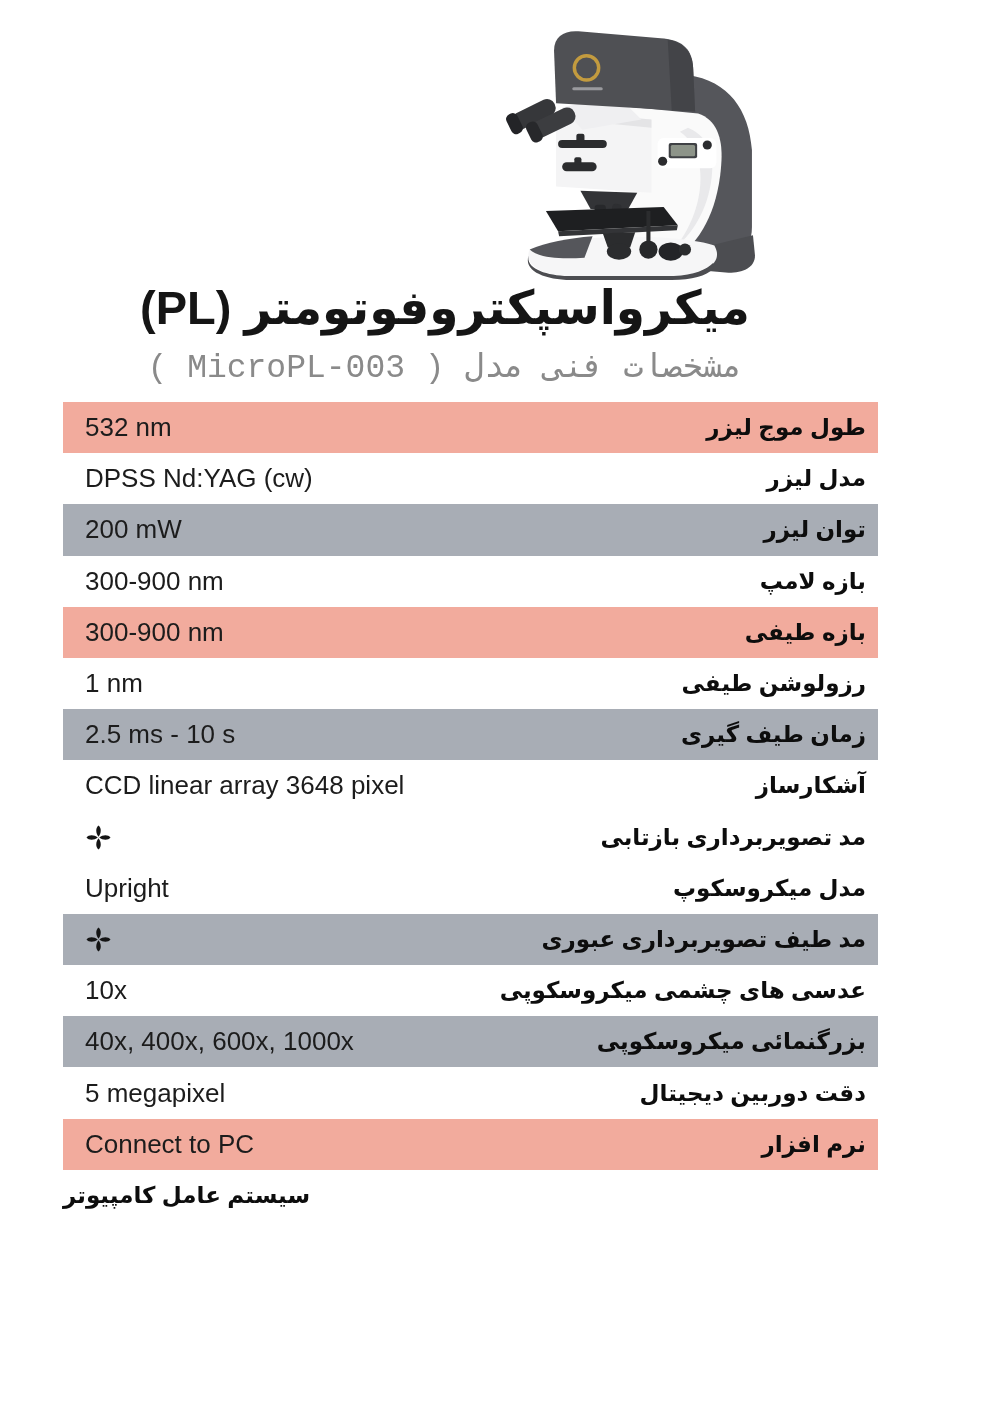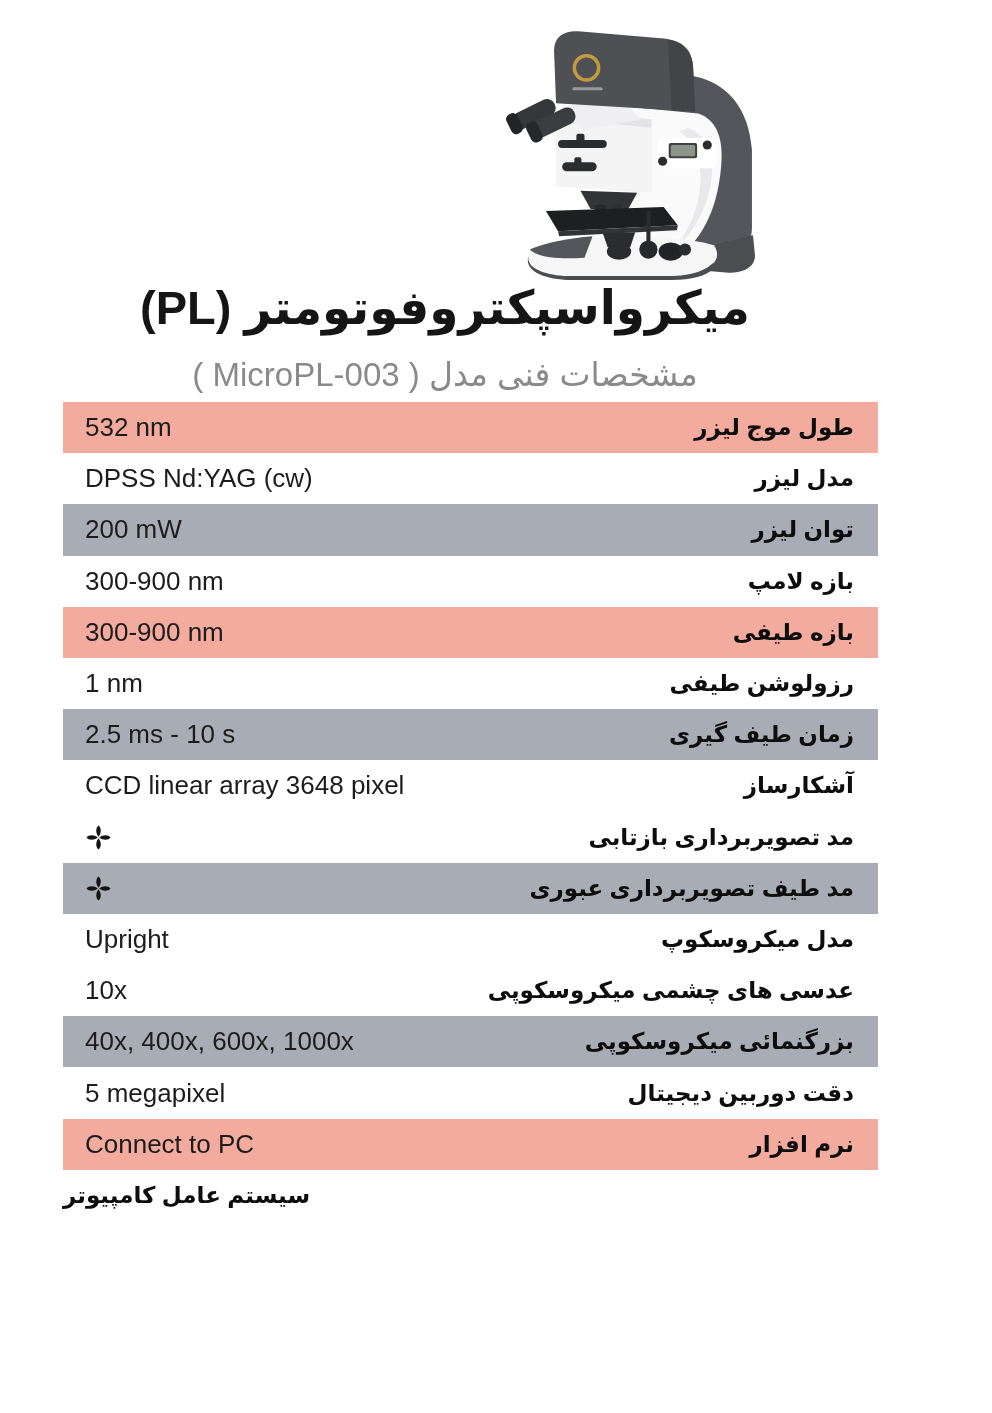--- a/index.html
+++ b/index.html
@@ -13,38 +13,38 @@
   
   .hero{position:absolute;left:462px;top:10px;width:316px;height:272px;}
   .hero svg{width:100%;height:100%;display:block;}
 
   
   .title-block{position:absolute;left:45px;top:282px;width:800px;text-align:center;direction:rtl;}
   .title-block h1{
     margin:0;font-size:47px;line-height:1.1;font-weight:700;color:#151515;letter-spacing:0;
   }
   .subtitle{
-    margin-top:22px;font-size:33px;line-height:1.15;font-weight:400;color:#8a8a8a;
+    margin-top:16px;font-size:33px;line-height:1.15;font-weight:400;color:#8a8a8a;font-family:Liberation Mono, monospace;
   }
 
   
   .spec-table{position:absolute;left:63px;top:402px;width:815px;}
   .row{
     height:51.2px;display:flex;align-items:center;justify-content:space-between;
     background:transparent;
   }
   .row.salmon{background:var(--salmon,#f2ab9d);}
   .row.gray{background:var(--row-gray,#a8adb5);}
   .row.white{background:transparent;}
   .value{
     padding-left:22px;font-size:26px;font-weight:500;color:#1c1c1c;
     white-space:nowrap;display:flex;align-items:center;
   }
   .label{
-    padding-right:24px;font-size:23px;font-weight:700;color:#0d0d0d;
+    padding-right:12px;font-size:23px;font-weight:700;color:#0d0d0d;
     direction:rtl;text-align:right;white-space:nowrap;
   }
   .petal-icon{width:27px;height:27px;display:block;}
 </style>
 </head>
 <body>
 
 <div class="page">
 
   <div class="hero">
@@ -165,39 +165,39 @@
               <path d="M0 -1 C-4 -6 -4 -13 0 -16 C4 -13 4 -6 0 -1 Z"></path>
               <path d="M0 -1 C-4 -6 -4 -13 0 -16 C4 -13 4 -6 0 -1 Z" transform="rotate(90)"></path>
               <path d="M0 -1 C-4 -6 -4 -13 0 -16 C4 -13 4 -6 0 -1 Z" transform="rotate(180)"></path>
               <path d="M0 -1 C-4 -6 -4 -13 0 -16 C4 -13 4 -6 0 -1 Z" transform="rotate(270)"></path>
             </g>
           </svg>
         </div>
       <div class="label">مد  تصویربرداری بازتابی</div>
     </div>
 
+    <div class="row white">
+      <div class="value">Upright</div>
+      <div class="label">مدل میکروسکوپ</div>
+    </div>
+
     <div class="row gray">
       <div class="value">
           <svg class="petal-icon" viewBox="-18 -18 36 36" aria-hidden="true">
             <g fill="#141414">
               <path d="M0 -1 C-4 -6 -4 -13 0 -16 C4 -13 4 -6 0 -1 Z"></path>
               <path d="M0 -1 C-4 -6 -4 -13 0 -16 C4 -13 4 -6 0 -1 Z" transform="rotate(90)"></path>
               <path d="M0 -1 C-4 -6 -4 -13 0 -16 C4 -13 4 -6 0 -1 Z" transform="rotate(180)"></path>
               <path d="M0 -1 C-4 -6 -4 -13 0 -16 C4 -13 4 -6 0 -1 Z" transform="rotate(270)"></path>
             </g>
           </svg>
         </div>
       <div class="label">مد  طیف تصویربرداری عبوری</div>
     </div>
 
-    <div class="row white">
-      <div class="value">Upright</div>
-      <div class="label">مدل میکروسکوپ</div>
-    </div>
-
 
     <div class="row white">
       <div class="value">10x</div>
       <div class="label">عدسی های چشمی میکروسکوپی</div>
     </div>
 
     <div class="row gray">
       <div class="value">40x, 400x, 600x, 1000x</div>
       <div class="label">بزرگنمائی میکروسکوپی</div>
     </div>

